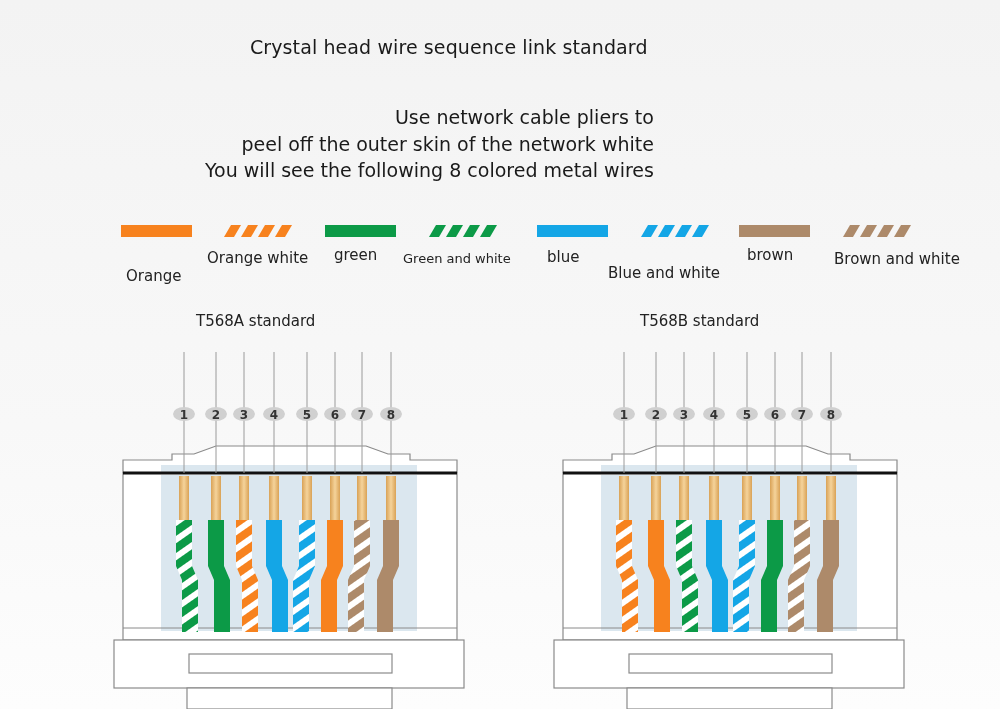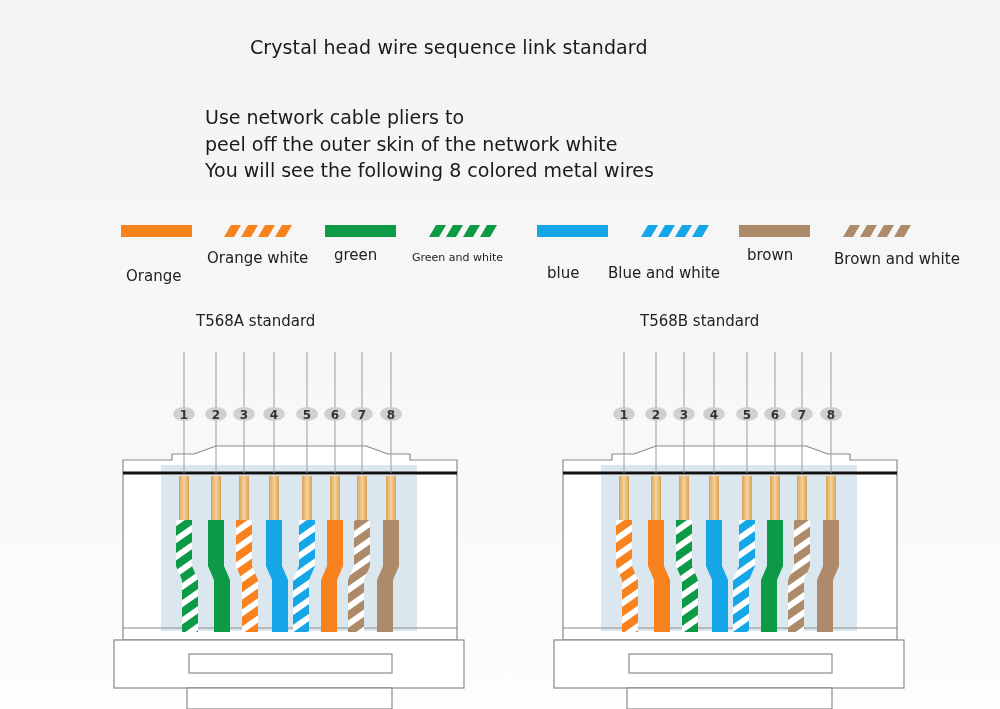--- a/index.html
+++ b/index.html
@@ -11,21 +11,21 @@
     position: relative;
   }
   .title {
     position: absolute; left: 250px; top: 36px;
     font-size: 19px; letter-spacing: 0.1px;
   }
   .intro {
     position: absolute; left: 205px; top: 104px;
     font-size: 19px; line-height: 26.5px;
   }
-  .intro div { white-space: nowrap; }
+  .intro div { white-space: nowrap; text-align: right; }
   .legend-item { position: absolute; }
   .legend-label {
     position: absolute; font-size: 15px; white-space: nowrap; color: #222;
   }
   svg#diagram { position: absolute; left: 0; top: 0; }
   .std-label { font-family: "DejaVu Sans", sans-serif; font-size: 15px; fill: #222; }
   .pin-num { font-family: "DejaVu Sans", sans-serif; font-size: 12px; fill: #333; font-weight: bold; }
 </style>
 </head>
 <body>
@@ -52,25 +52,25 @@
     <div class="legend-item" style="left: 325px; top: 222px;"><svg width="72" height="12">
         <rect x="0" y="0" width="71" height="12" fill="#0c9a47"></rect>
       </svg></div>
     <div class="legend-label" style="left: 334px; top: 246px;">green</div>
     <div class="legend-item" style="left: 426px; top: 222px;"><svg width="72" height="12">
         <polygon points="3,12 10,0 20,0 13,12" fill="#0c9a47"></polygon>
         <polygon points="20,12 27,0 37,0 30,12" fill="#0c9a47"></polygon>
         <polygon points="37,12 44,0 54,0 47,12" fill="#0c9a47"></polygon>
         <polygon points="54,12 61,0 71,0 64,12" fill="#0c9a47"></polygon>
       </svg></div>
-    <div class="legend-label" style="left: 412px; top: 251px; font-size: 11px;">Green and white</div>
+    <div class="legend-label" style="left: 403px; top: 251px; font-size: 13px;">Green and white</div>
     <div class="legend-item" style="left: 537px; top: 222px;"><svg width="72" height="12">
         <rect x="0" y="0" width="71" height="12" fill="#14a6e6"></rect>
       </svg></div>
-    <div class="legend-label" style="left: 547px; top: 248px; margin-top: 16px;">blue</div>
+    <div class="legend-label" style="left: 547px; top: 248px;">blue</div>
     <div class="legend-item" style="left: 638px; top: 222px;"><svg width="72" height="12">
         <polygon points="3,12 10,0 20,0 13,12" fill="#14a6e6"></polygon>
         <polygon points="20,12 27,0 37,0 30,12" fill="#14a6e6"></polygon>
         <polygon points="37,12 44,0 54,0 47,12" fill="#14a6e6"></polygon>
         <polygon points="54,12 61,0 71,0 64,12" fill="#14a6e6"></polygon>
       </svg></div>
     <div class="legend-label" style="left: 608px; top: 248px; margin-top: 16px;">Blue and white</div>
     <div class="legend-item" style="left: 739px; top: 222px;"><svg width="72" height="12">
         <rect x="0" y="0" width="71" height="12" fill="#ad8a6a"></rect>
       </svg></div>

